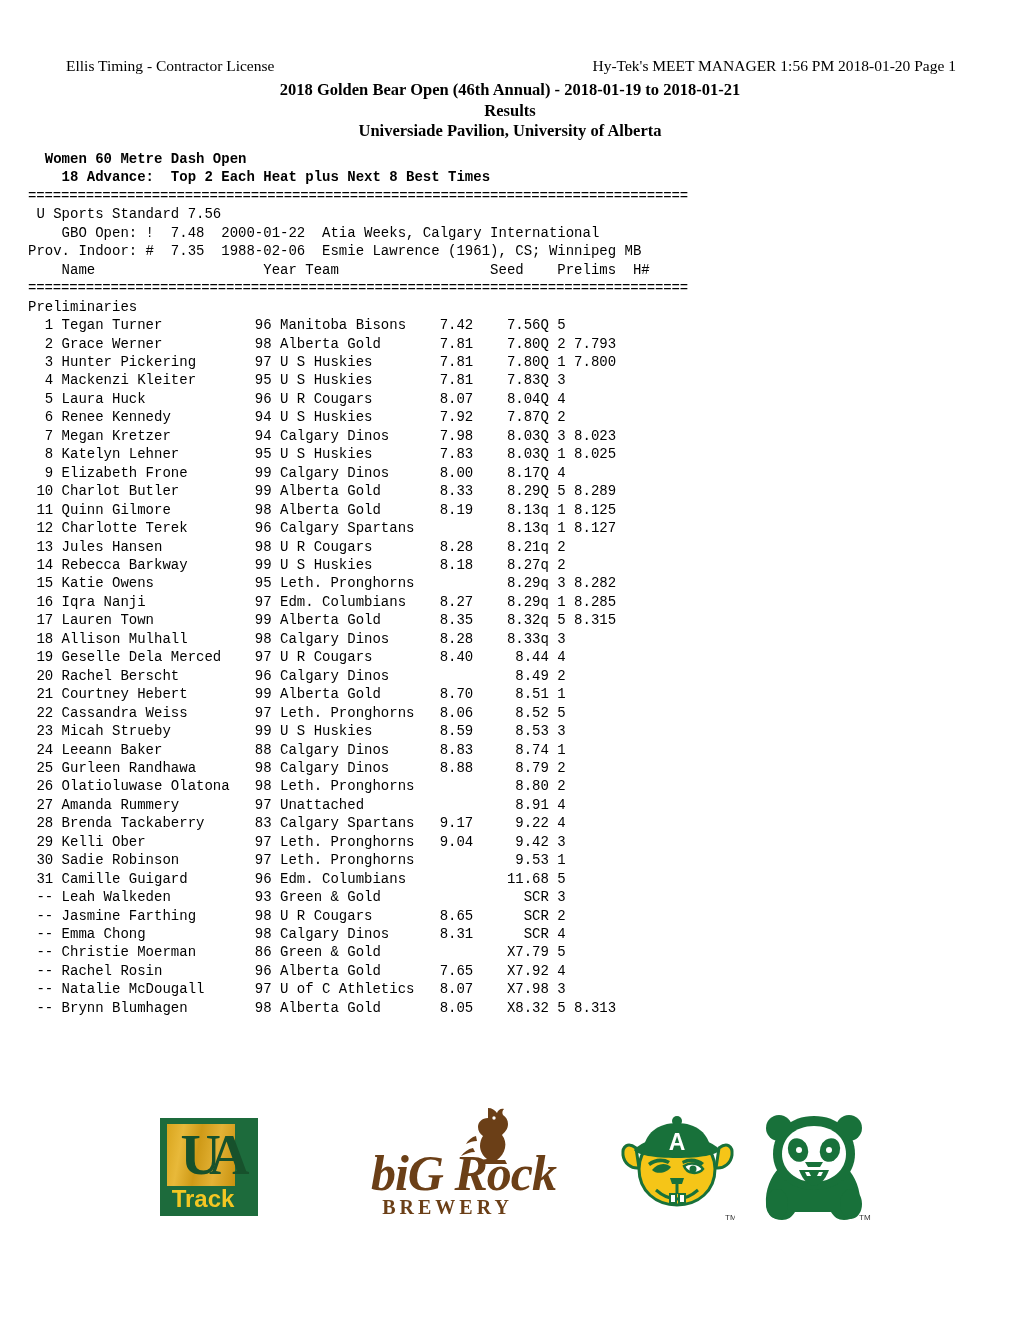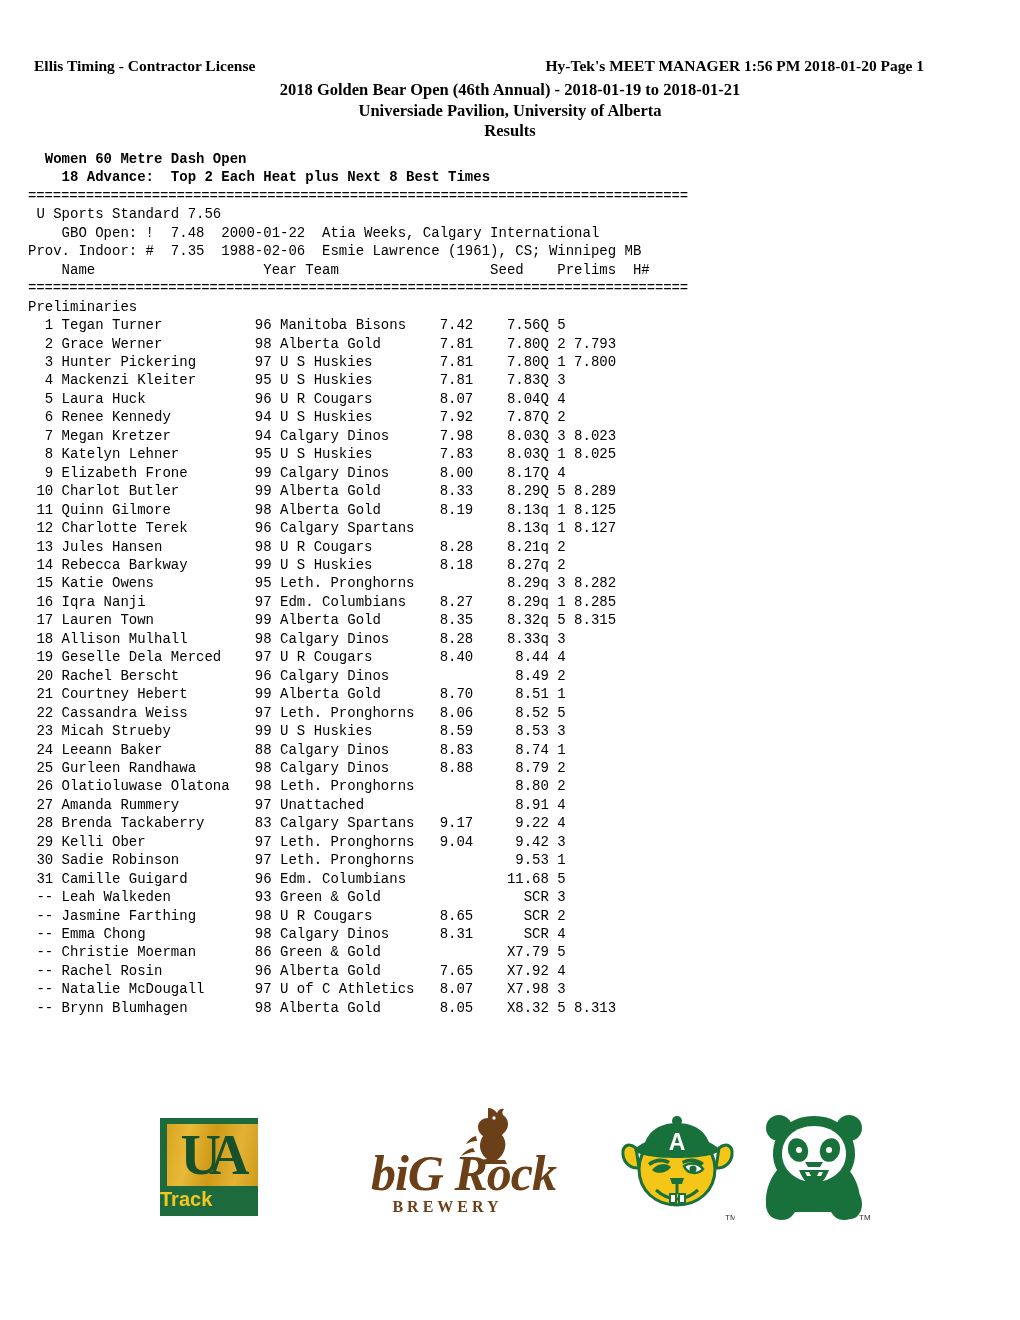--- a/index.html
+++ b/index.html
@@ -20,29 +20,28 @@
   .page {
     position: absolute;
     left: 0; top: 0;
     width: 1020px;
     height: 1320px;
   }
 
   
   .doc-header {
     position: absolute;
-    left: 34px;
+    left: 66px;
     top: 56px;
     width: 890px;
     height: 22px;
     font-family: "Liberation Serif", serif;
     font-size: 15.5px;
     line-height: 20px;
     white-space: nowrap;
-    font-weight: bold;
   }
   .doc-header .left {
     position: absolute;
     left: 0;
     top: 0;
   }
   .doc-header .right {
     position: absolute;
     right: 0;
     top: 0;
@@ -98,41 +97,41 @@
     width: 98px;
     height: 98px;
     background: #1d6b3c;
     overflow: hidden;
   }
   .logo-ua .gold-panel {
     position: absolute;
     left: 7px; top: 6px;
     width: 68px; height: 62px;
     background: linear-gradient(100deg,#d9a51d 0%, #e8b93a 22%, #cf9a17 45%, #e3b236 70%, #c9920f 100%);
-    padding-left: 32px;
   }
   .logo-ua .ua-mark {
     position: absolute;
     left: 0; top: -4px;
     width: 84px; height: 70px;
     font-family: "Liberation Serif", serif;
     font-weight: bold;
     font-size: 56px;
     color: #17512c;
     text-align: center;
     line-height: 70px;
     letter-spacing: -12px;
   }
   .logo-ua .track-word {
     position: absolute;
     left: 0; top: 66px;
     width: 86px;
+    text-align: center;
     font-family: "Liberation Sans", sans-serif;
     font-weight: bold;
-    font-size: 20px;
+    font-size: 24px;
     line-height: 30px;
     color: #f3c623;
   }
 
   .logo-bigrock {
     position: absolute;
     left: 340px;
     top: 8px;
     width: 215px;
     height: 120px;
@@ -152,21 +151,21 @@
     letter-spacing: -1px;
   }
   .logo-bigrock .br-sub {
     position: absolute;
     left: 0;
     top: 92px;
     width: 215px;
     text-align: center;
     font-family: "Liberation Serif", serif;
     font-weight: bold;
-    font-size: 16px;
+    font-size: 20px;
     line-height: 18px;
     color: #6b3f17;
     letter-spacing: 4px;
   }
   .logo-bigrock .rooster {
     position: absolute;
     left: 118px;
     top: 0px;
   }
 
@@ -190,22 +189,22 @@
 
 <div class="page">
 
   <div class="doc-header">
     <span class="left">Ellis Timing - Contractor License</span>
     <span class="right">Hy-Tek's MEET MANAGER  1:56 PM  2018-01-20  Page 1</span>
   </div>
 
   <div class="title-block">
     <div>2018 Golden Bear Open (46th Annual) - 2018-01-19 to 2018-01-21</div>
+    <div>Results</div>
     <div>Universiade Pavilion, University of Alberta</div>
-    <div>Results</div>
   </div>
 
   <div class="mono" id="report-body"><span class="row evt">  Women 60 Metre Dash Open</span><span class="row evt">    18 Advance:  Top 2 Each Heat plus Next 8 Best Times</span><span class="row rule">================================================================================</span><span class="row "> U Sports Standard 7.56</span><span class="row ">    GBO Open: !  7.48  2000-01-22  Atia Weeks, Calgary International</span><span class="row ">Prov. Indoor: #  7.35  1988-02-06  Esmie Lawrence (1961), CS; Winnipeg MB</span><span class="row ">    Name                    Year Team                  Seed    Prelims  H#</span><span class="row rule">================================================================================</span><span class="row ">Preliminaries</span><span class="row ">  1 Tegan Turner           96 Manitoba Bisons    7.42    7.56Q 5</span><span class="row ">  2 Grace Werner           98 Alberta Gold       7.81    7.80Q 2 7.793</span><span class="row ">  3 Hunter Pickering       97 U S Huskies        7.81    7.80Q 1 7.800</span><span class="row ">  4 Mackenzi Kleiter       95 U S Huskies        7.81    7.83Q 3</span><span class="row ">  5 Laura Huck             96 U R Cougars        8.07    8.04Q 4</span><span class="row ">  6 Renee Kennedy          94 U S Huskies        7.92    7.87Q 2</span><span class="row ">  7 Megan Kretzer          94 Calgary Dinos      7.98    8.03Q 3 8.023</span><span class="row ">  8 Katelyn Lehner         95 U S Huskies        7.83    8.03Q 1 8.025</span><span class="row ">  9 Elizabeth Frone        99 Calgary Dinos      8.00    8.17Q 4</span><span class="row "> 10 Charlot Butler         99 Alberta Gold       8.33    8.29Q 5 8.289</span><span class="row "> 11 Quinn Gilmore          98 Alberta Gold       8.19    8.13q 1 8.125</span><span class="row "> 12 Charlotte Terek        96 Calgary Spartans           8.13q 1 8.127</span><span class="row "> 13 Jules Hansen           98 U R Cougars        8.28    8.21q 2</span><span class="row "> 14 Rebecca Barkway        99 U S Huskies        8.18    8.27q 2</span><span class="row "> 15 Katie Owens            95 Leth. Pronghorns           8.29q 3 8.282</span><span class="row "> 16 Iqra Nanji             97 Edm. Columbians    8.27    8.29q 1 8.285</span><span class="row "> 17 Lauren Town            99 Alberta Gold       8.35    8.32q 5 8.315</span><span class="row "> 18 Allison Mulhall        98 Calgary Dinos      8.28    8.33q 3</span><span class="row "> 19 Geselle Dela Merced    97 U R Cougars        8.40     8.44 4</span><span class="row "> 20 Rachel Berscht         96 Calgary Dinos               8.49 2</span><span class="row "> 21 Courtney Hebert        99 Alberta Gold       8.70     8.51 1</span><span class="row "> 22 Cassandra Weiss        97 Leth. Pronghorns   8.06     8.52 5</span><span class="row "> 23 Micah Strueby          99 U S Huskies        8.59     8.53 3</span><span class="row "> 24 Leeann Baker           88 Calgary Dinos      8.83     8.74 1</span><span class="row "> 25 Gurleen Randhawa       98 Calgary Dinos      8.88     8.79 2</span><span class="row "> 26 Olatioluwase Olatona   98 Leth. Pronghorns            8.80 2</span><span class="row "> 27 Amanda Rummery         97 Unattached                  8.91 4</span><span class="row "> 28 Brenda Tackaberry      83 Calgary Spartans   9.17     9.22 4</span><span class="row "> 29 Kelli Ober             97 Leth. Pronghorns   9.04     9.42 3</span><span class="row "> 30 Sadie Robinson         97 Leth. Pronghorns            9.53 1</span><span class="row "> 31 Camille Guigard        96 Edm. Columbians            11.68 5</span><span class="row "> -- Leah Walkeden          93 Green &amp; Gold                 SCR 3</span><span class="row "> -- Jasmine Farthing       98 U R Cougars        8.65      SCR 2</span><span class="row "> -- Emma Chong             98 Calgary Dinos      8.31      SCR 4</span><span class="row "> -- Christie Moerman       86 Green &amp; Gold               X7.79 5</span><span class="row "> -- Rachel Rosin           96 Alberta Gold       7.65    X7.92 4</span><span class="row "> -- Natalie McDougall      97 U of C Athletics   8.07    X7.98 3</span><span class="row "> -- Brynn Blumhagen        98 Alberta Gold       8.05    X8.32 5 8.313</span></div>
 
   <div class="logos">
 
     <div class="logo-ua">
       <div class="gold-panel">
         <div class="ua-mark">UA</div>
       </div>

